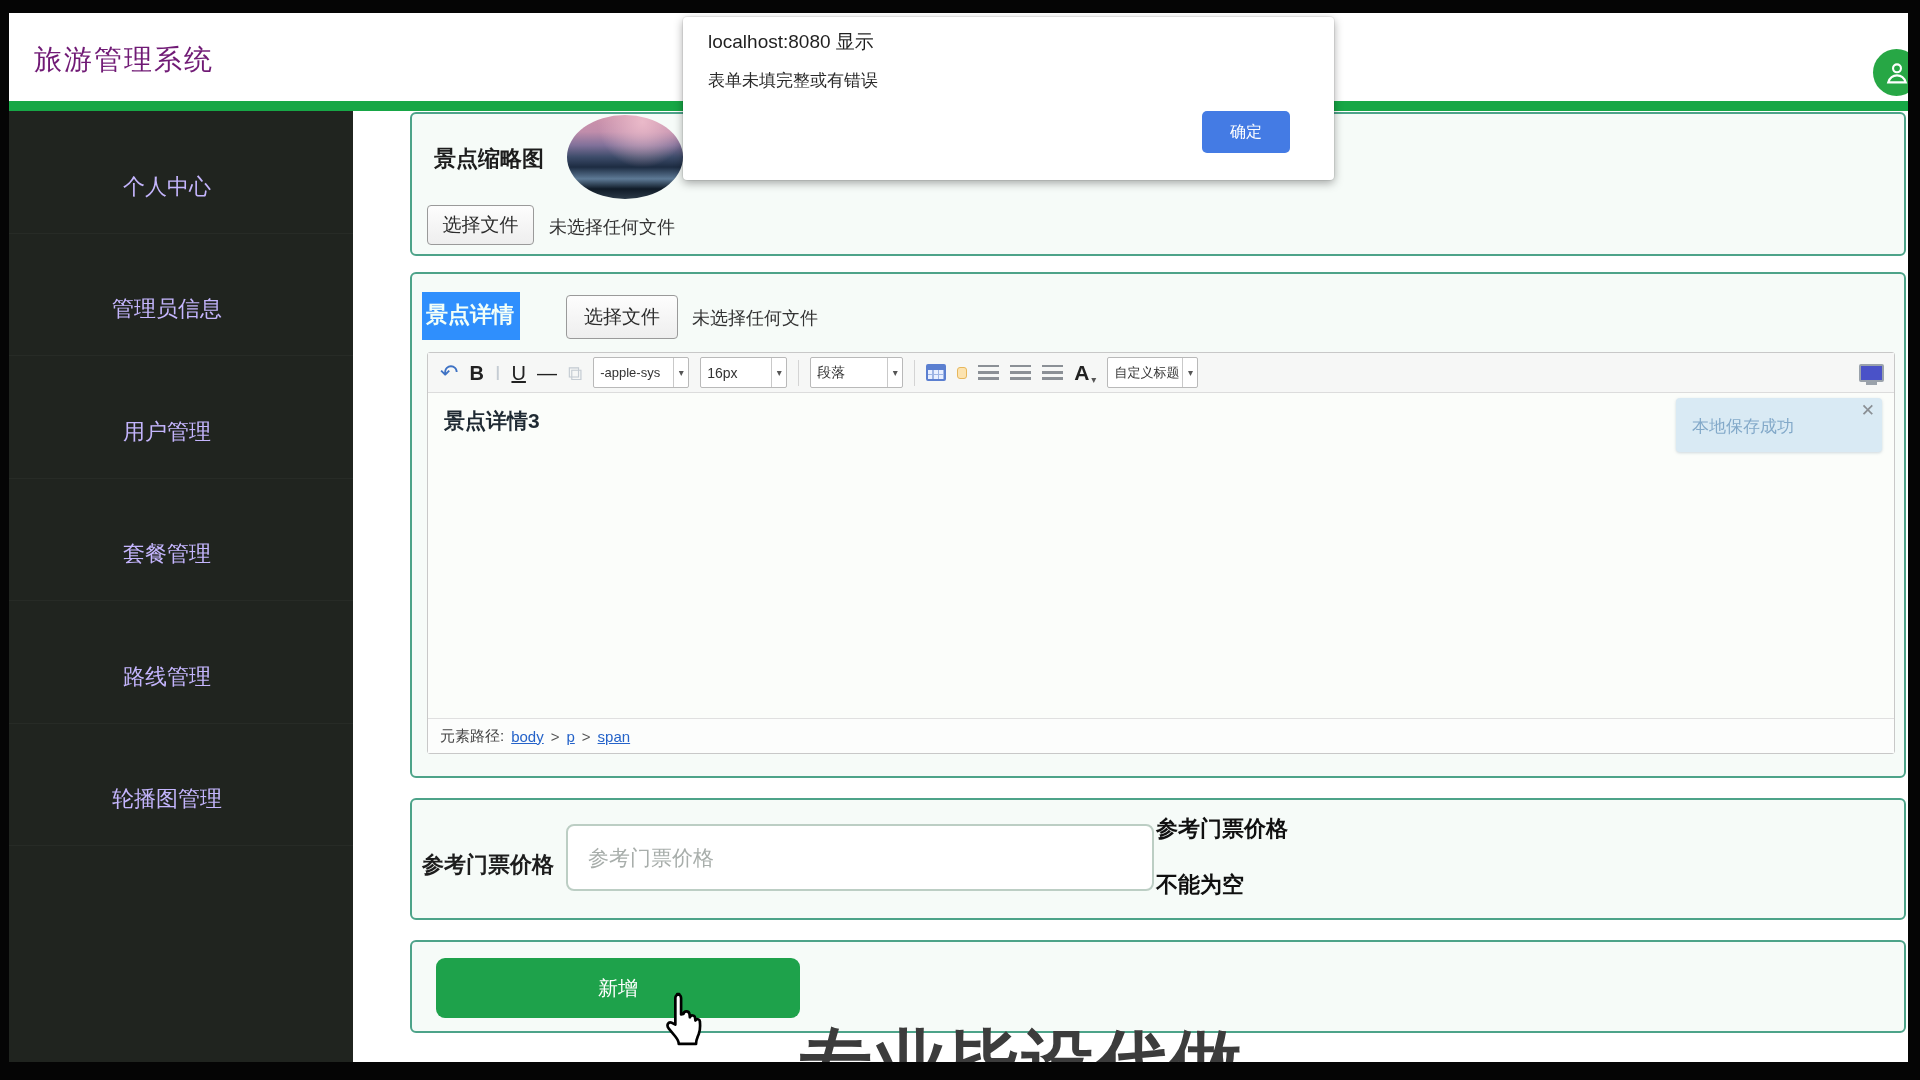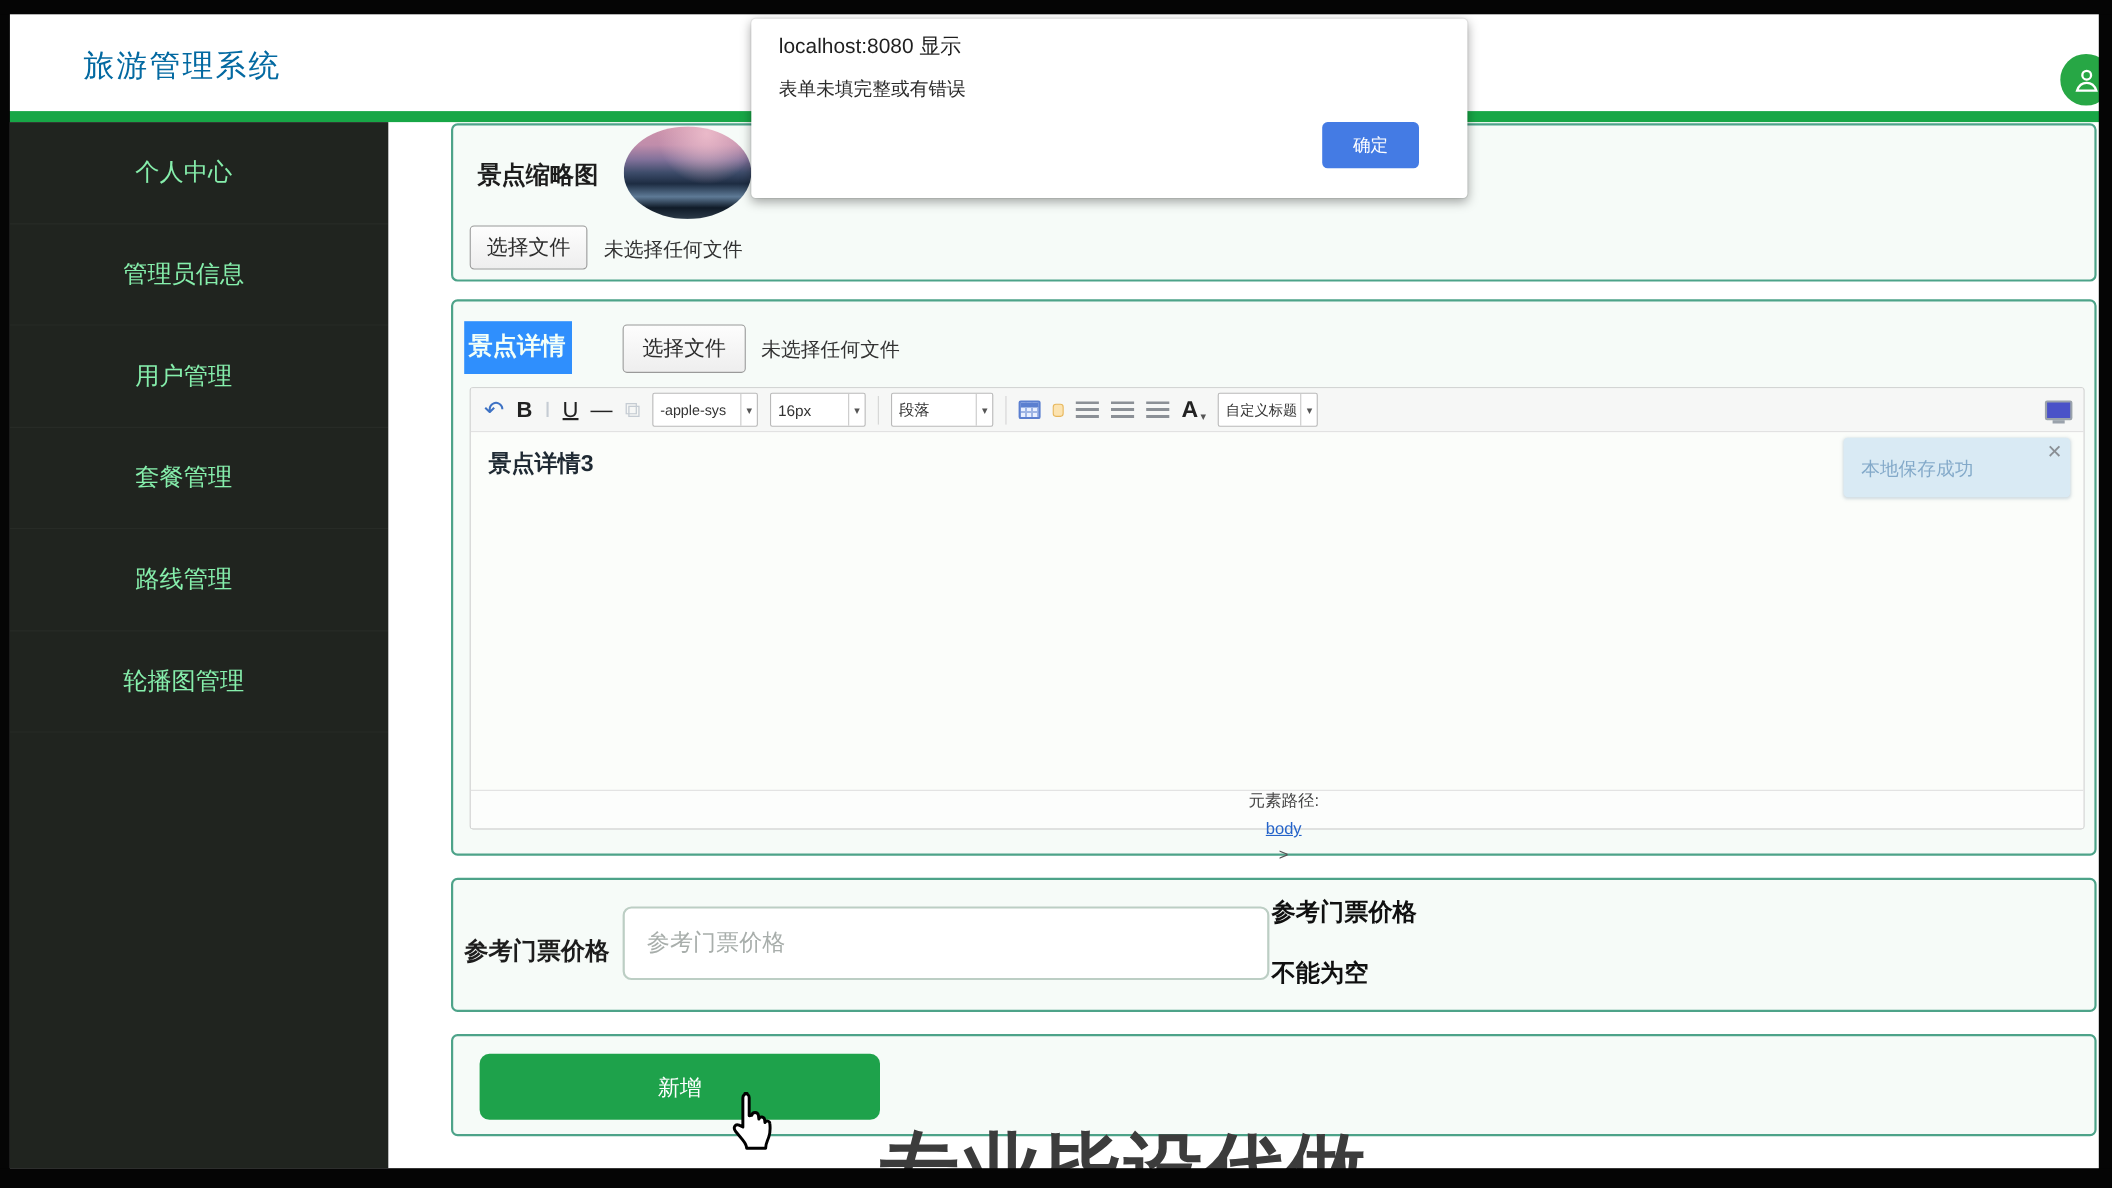--- a/index.html
+++ b/index.html
@@ -8,30 +8,30 @@
             font-family:"Liberation Sans", sans-serif; overflow:hidden; }
 
   
   .bar-top    { position:absolute; left:0; top:0; width:1920px; height:13px; background:#050505; z-index:40; }
   .bar-bottom { position:absolute; left:0; top:1062px; width:1920px; height:18px; background:#050505; z-index:40; }
   .bar-left   { position:absolute; left:0; top:0; width:9px; height:1080px; background:#050505; z-index:39; }
   .bar-right  { position:absolute; left:1908px; top:0; width:12px; height:1080px; background:#050505; z-index:39; }
 
   
   .header { position:absolute; left:9px; top:13px; width:1899px; height:88px; background:#ffffff; }
-  .app-title { position:absolute; left:25px; top:28px; font-size:28px; letter-spacing:2px; color:#0369a1;margin-left:42px; }
+  .app-title { position:absolute; left:25px; top:28px; font-size:28px; letter-spacing:2px; color:#701a75; }
   .avatar { position:absolute; left:1864px; top:36px; width:47px; height:47px; border-radius:50%;
             background:#27a745; display:flex; align-items:center; justify-content:center; }
   .green-bar { position:absolute; left:0; top:101px; width:1920px; height:10px; background:#17a746; }
 
   
   .sidebar { position:absolute; left:9px; top:111px; width:344px; height:951px; background:#20241f; }
   .side-item { height:92.5px; display:flex; align-items:center; justify-content:center;
-               padding-right:28px; color:#86efac; font-size:22px; cursor:pointer;
-               border-bottom:1px solid rgba(255,255,255,0.035); }
+               padding-right:28px; color:#c4b5fd; font-size:22px; cursor:pointer;
+               border-bottom:1px solid rgba(255,255,255,0.035);margin-top:30px; }
 
   
   .gbox { position:absolute; left:410px; width:1496px; background:#f6fbf8;
           border:2px solid #4da389; border-radius:6px; }
   .box-thumb  { top:112px; height:144px; }
   .box-detail { top:272px; height:506px; }
   .box-price  { top:798px; height:122px; }
   .box-actions{ top:940px; height:93px; }
 
   .field-label { font-weight:bold; color:#1d1d1d; font-size:22px; }
@@ -87,21 +87,21 @@
   .tb-color .a { font-size:21px; font-weight:bold; color:#222; }
   .tb-color .c { font-size:10px; color:#555; }
   .tb-spacer { flex:1; }
   .icon-monitor { width:25px; height:18px; border:2px solid #9aa2ab; border-radius:2px;
                   background:#4a52c8; position:relative; cursor:pointer; }
   .icon-monitor::after { content:""; position:absolute; left:5px; bottom:-5px; width:11px; height:3px; background:#9aa2ab; }
 
   .ed-content { flex:1; padding:14px 16px; background:#fbfdfa; }
   .ed-text { font-size:21px; font-weight:bold; color:#1f2a33; }
   .ed-path { height:35px; border-top:1px solid #e0e0e0; display:flex; align-items:center;
-             padding-left:12px; gap:7px; font-size:15px; color:#444; background:#fcfdfc;flex-direction:column; }
+             padding-left:12px; gap:7px; font-size:15px; color:#444; background:#fcfdfc; }
   .path-link { color:#2563c9; text-decoration:underline; cursor:pointer; }
   .path-sep { color:#555; }
 
   .save-toast { position:absolute; left:1676px; top:398px; width:206px; height:54px; background:#d9eaf4;
                 border-radius:4px; z-index:10; box-shadow:0 1px 3px rgba(120,150,170,.35); }
   .save-toast .txt { position:absolute; left:16px; top:17px; font-size:17px; color:#83a9c9; }
   .toast-close { position:absolute; right:7px; top:2px; font-size:17px; color:#8a8f94; cursor:pointer; }
   .toast-close::after { content:"✕"; }
 
   

